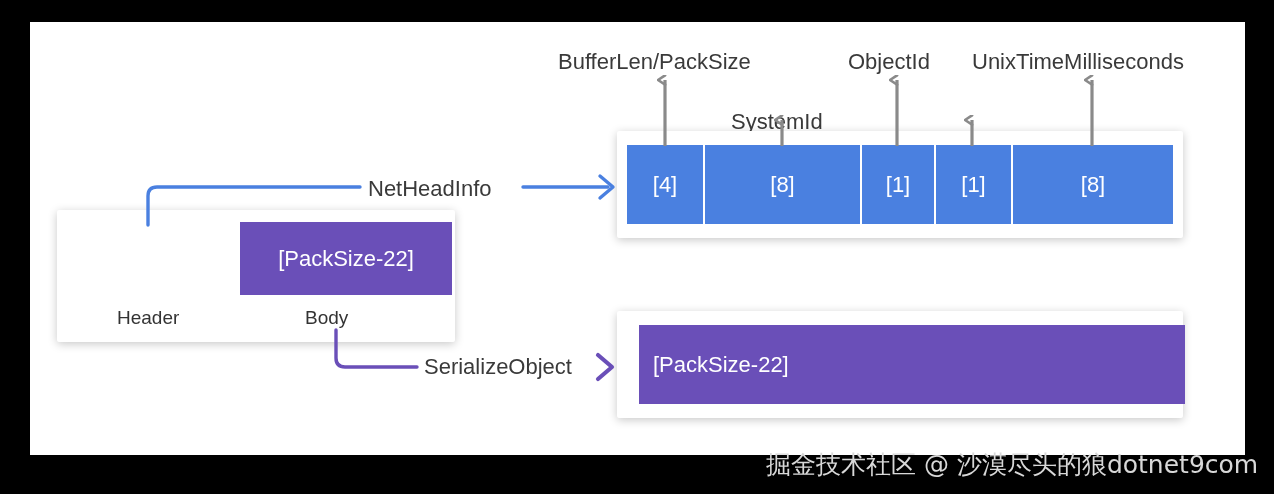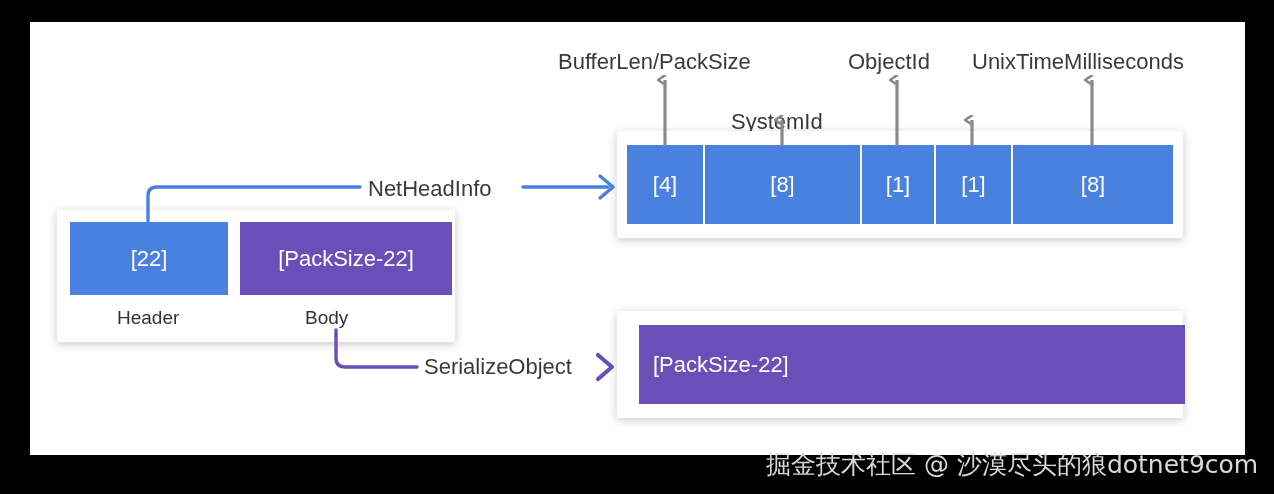--- a/index.html
+++ b/index.html
@@ -99,23 +99,20 @@
 
   <div class="lbl" style="left:731px; top:91px;margin-top:20px;">SystemId</div>
 
   <div class="lbl" style="left:848px; top:51px;">ObjectId</div>
 
 
   <div class="lbl" style="left:972px; top:51px;">UnixTimeMilliseconds</div>
 
   <div class="card" id="packet-card" style="left:57px; top:210px; width:398px; height:132px;">
 
-    <div class="seg blue" style="left:13px; top:12px; width:158px; height:73px;">
-      <span>[22]</span>
-    </div>
 
     <div class="seg purple" style="left:171px; top:12px; width:212px; height:73px;">
       <span>[PackSize-22]</span>
     </div>
 
     <div class="lbl lbl-sm" style="left:60px; top:98px; width:64px; ">Header</div>
 
     <div class="lbl lbl-sm" style="left:248px; top:98px; width:58px; text-align:left;">Body</div>
   </div>
 

